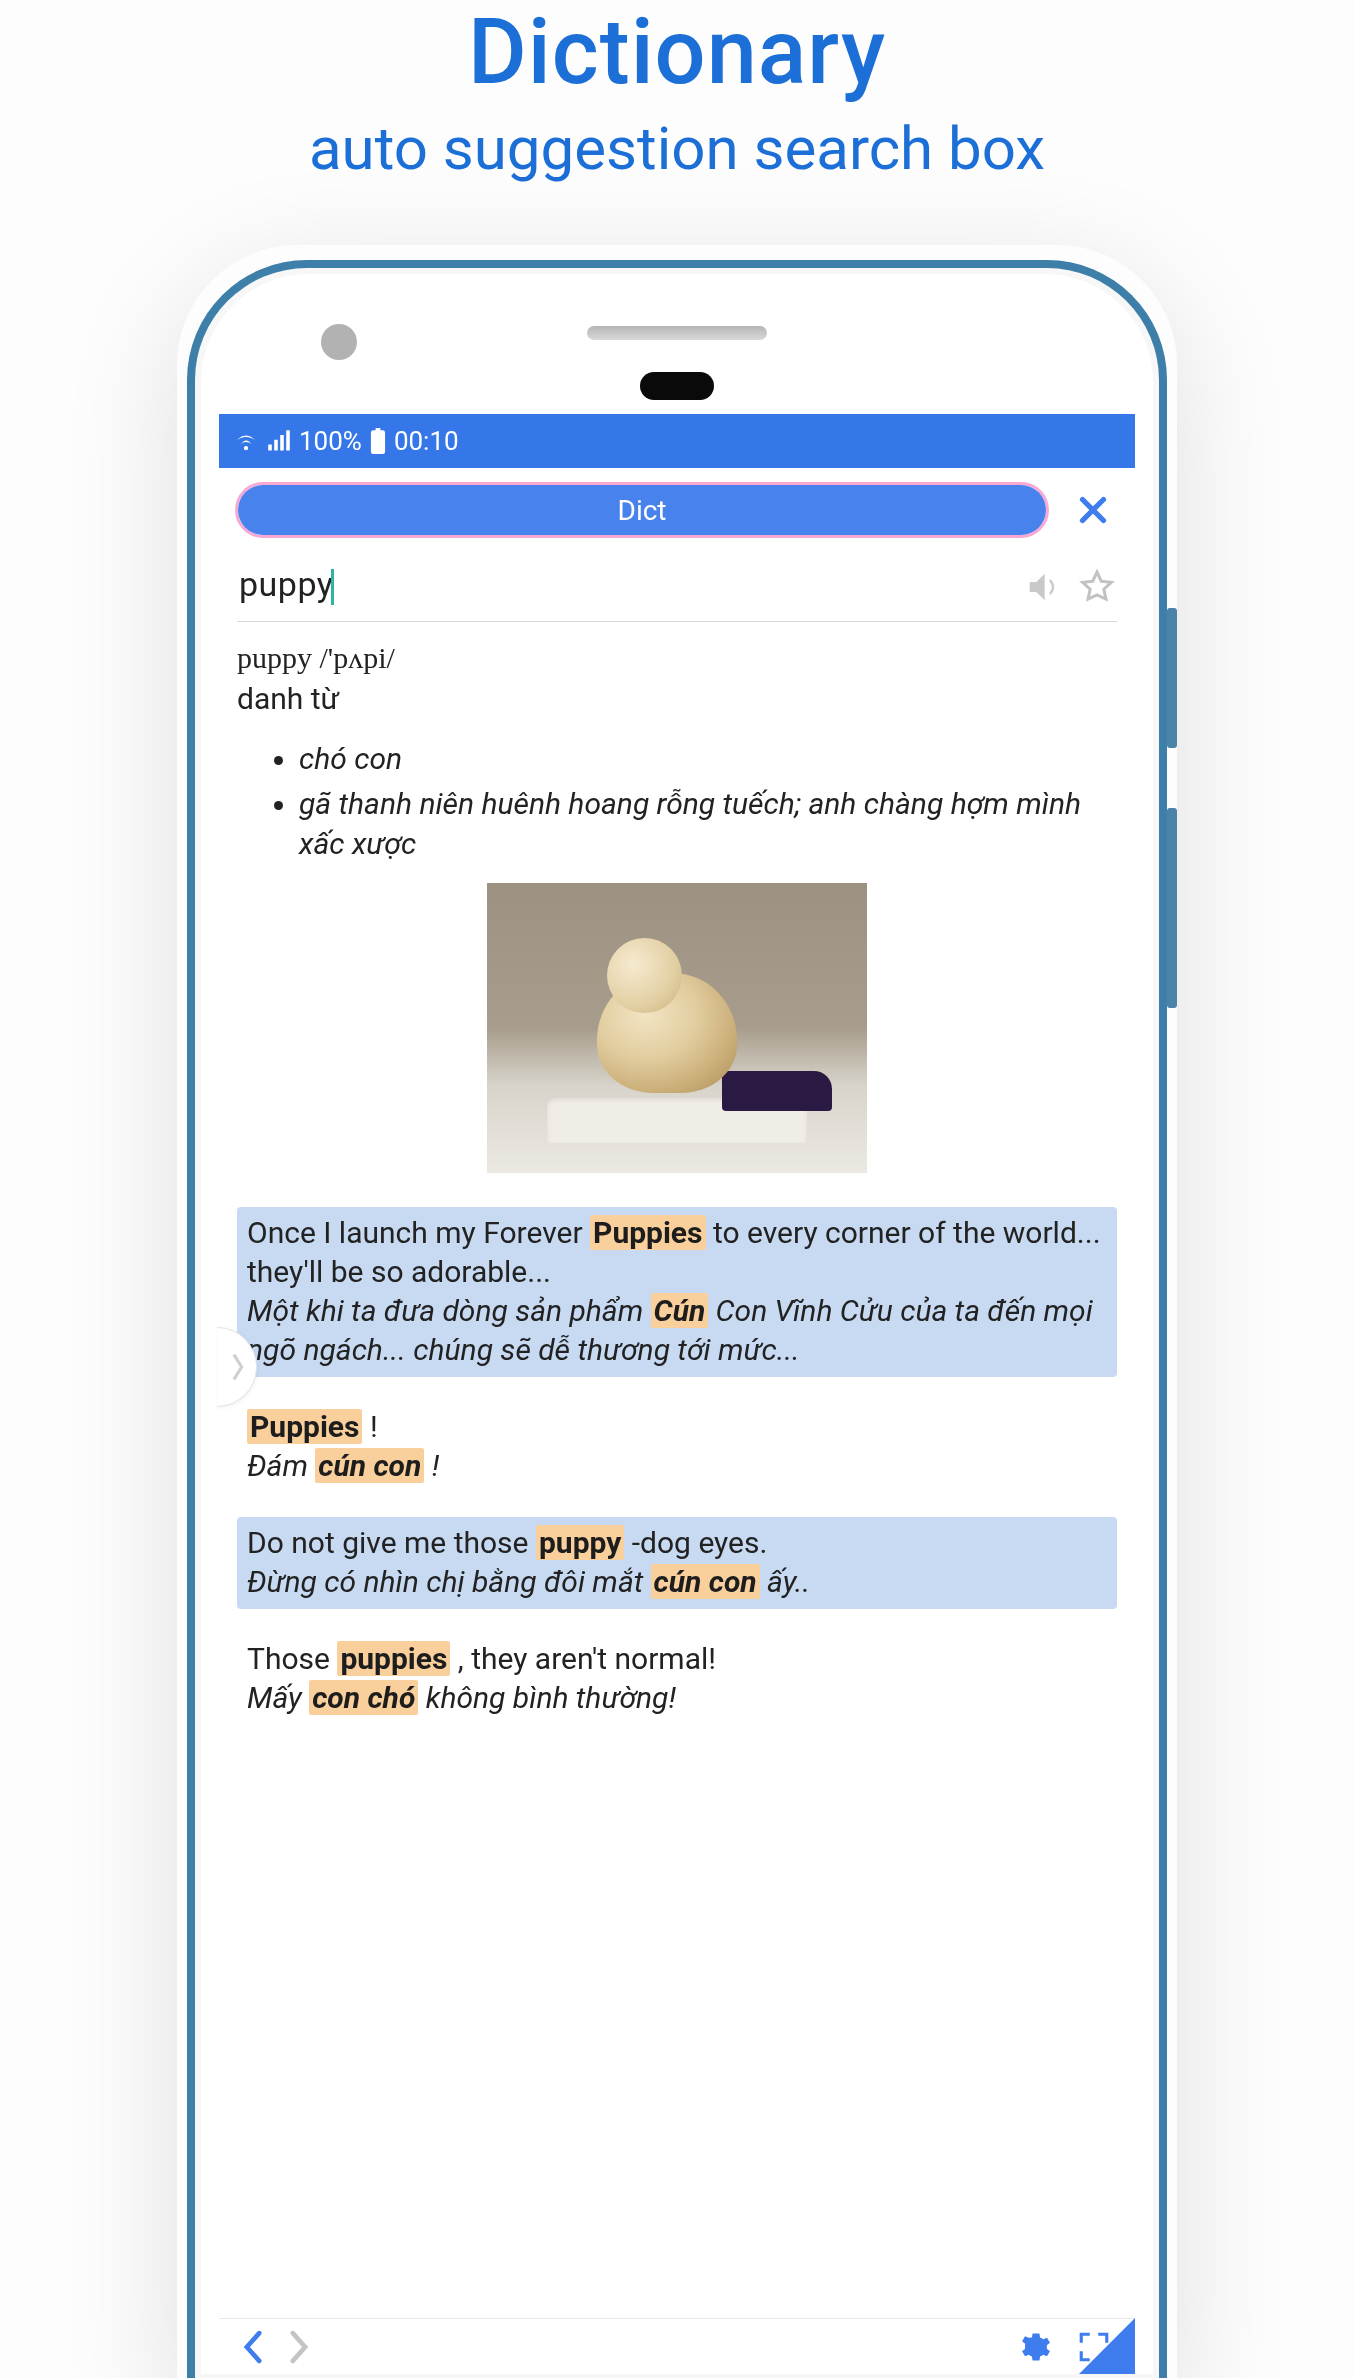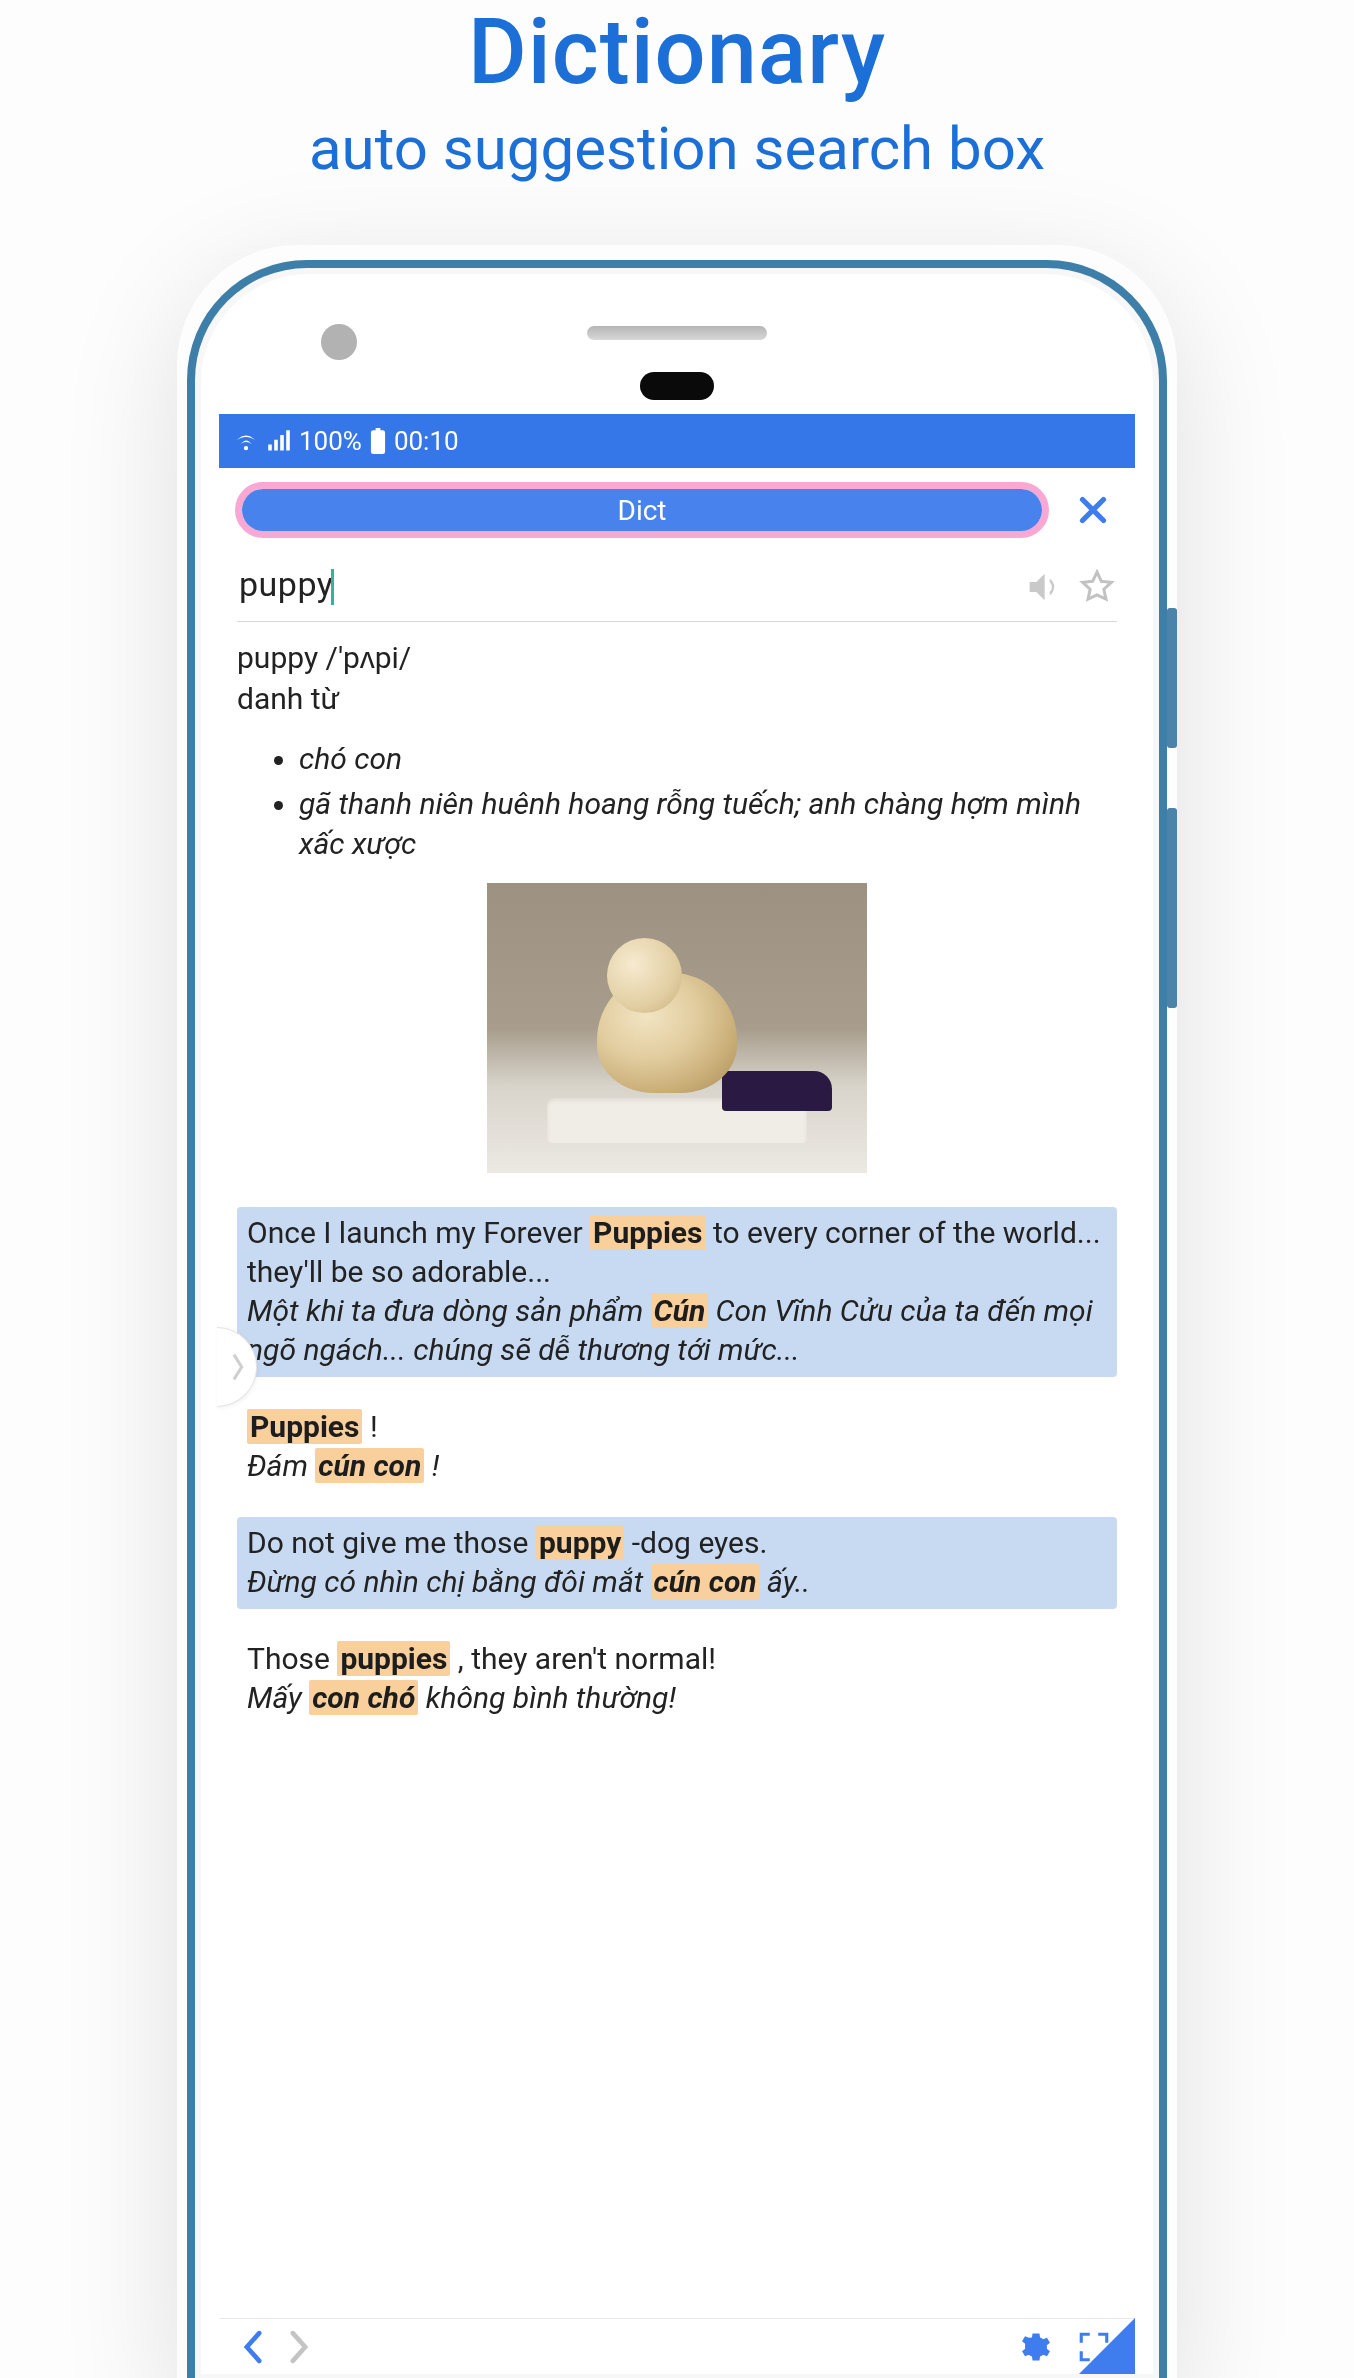--- a/index.html
+++ b/index.html
@@ -61,21 +61,21 @@
   }
   .statusbar .ico { display: inline-flex; align-items: center; }
 
   
   .segrow {
     display: flex; align-items: center; gap: 18px;
     padding: 14px 16px 10px 16px; background: #fff;
   }
   .segment {
     flex: 1; display: flex; height: 56px;
-    border: 7px solid #f9a8d4; border-radius: 30px; overflow: hidden;
+    border: 3px solid #f9a8d4; border-radius: 30px; overflow: hidden;
   }
   .segbtn {
     flex: 1; display: flex; align-items: center; justify-content: center;
     font-size: 28px; font-weight: 400; cursor: pointer;
   }
   .segbtn.active { background: #4782ed; color: #fff; }
   .segbtn.inactive { background: #fff; color: #3f7ced; }
   .closex { color: #3f7ced; font-size: 44px; font-weight: 700; cursor: pointer; padding: 4px 8px; }
 
   
@@ -87,21 +87,21 @@
     flex: 1; font-size: 34px; color: #222; letter-spacing: 0.5px;
     border: none; outline: none; padding: 6px 2px 10px 2px;
     position: relative;
   }
   .caret { display:inline-block; width:3px; height:36px; background:#2fb3a7; vertical-align:middle; margin-left:-2px; }
   .soundbtn, .starbtn { color: #c9c9c9; }
   .divider { height: 1px; background: #d8d8d8; margin: 0 18px; }
 
   
   .content { padding: 10px 18px 4px 18px; color: #222; font-size: 30px; line-height: 1.35; position: relative; }
-  .headword { font-size: 30px; margin-top: 6px; }
+  .headword { font-size: 30px; margin-top: 6px; font-family: Liberation Serif, serif; }
   .partofspeech { font-size: 30px; }
   .defs { margin: 20px 0 18px 62px; font-style: italic; }
   .defs li { margin-bottom: 4px; }
 
   .img-wrap { text-align: center; margin: 10px 0 18px 0; position: relative; }
   .img-wrap .pic {
     display: inline-block; width: 380px; height: 290px; position: relative;
     background: linear-gradient(180deg, #9d9282 0%, #a89d8c 50%, #d8d4cb 70%, #ece9e3 100%);
     overflow: hidden;
   }

